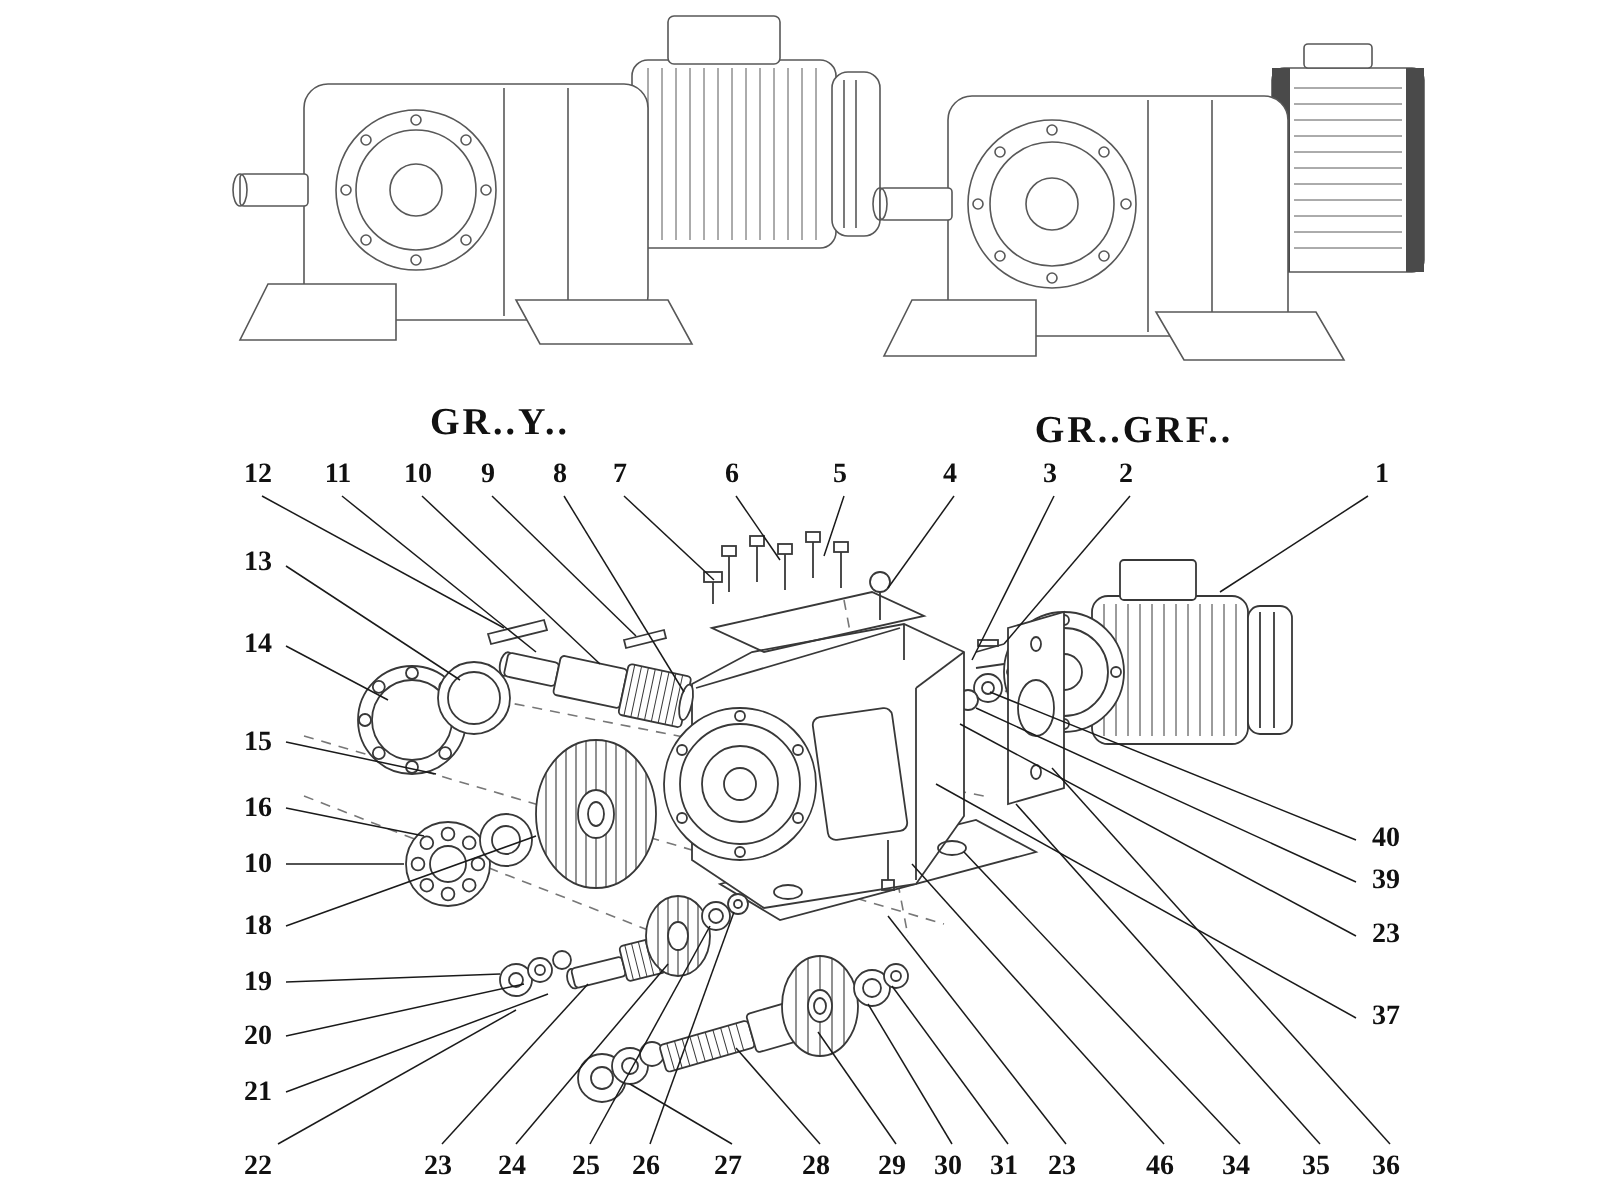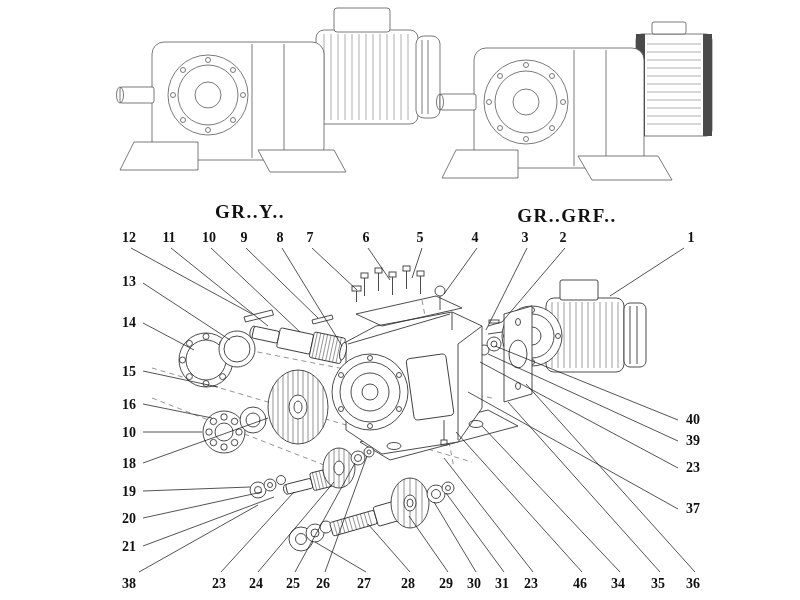--- a/index.html
+++ b/index.html
@@ -400,21 +400,21 @@
 <span class="co" style="left:117px;top:238px">12</span>
 <span class="co" style="left:117px;top:282px">13</span>
 <span class="co" style="left:117px;top:323px">14</span>
 <span class="co" style="left:117px;top:372px">15</span>
 <span class="co" style="left:117px;top:405px">16</span>
 <span class="co" style="left:117px;top:433px">10</span>
 <span class="co" style="left:117px;top:464px">18</span>
 <span class="co" style="left:117px;top:492px">19</span>
 <span class="co" style="left:117px;top:519px">20</span>
 <span class="co" style="left:117px;top:547px">21</span>
-<span class="co" style="left:117px;top:584px">38</span>
+<span class="co" style="left:117px;top:584px">22</span>
 <span class="co" style="left:207px;top:584px">23</span>
 <span class="co" style="left:244px;top:584px">24</span>
 <span class="co" style="left:281px;top:584px">25</span>
 <span class="co" style="left:311px;top:584px">26</span>
 <span class="co" style="left:352px;top:584px">27</span>
 <span class="co" style="left:396px;top:584px">28</span>
 <span class="co" style="left:434px;top:584px">29</span>
 <span class="co" style="left:462px;top:584px">30</span>
 <span class="co" style="left:490px;top:584px">31</span>
 <span class="co" style="left:519px;top:584px">23</span>

